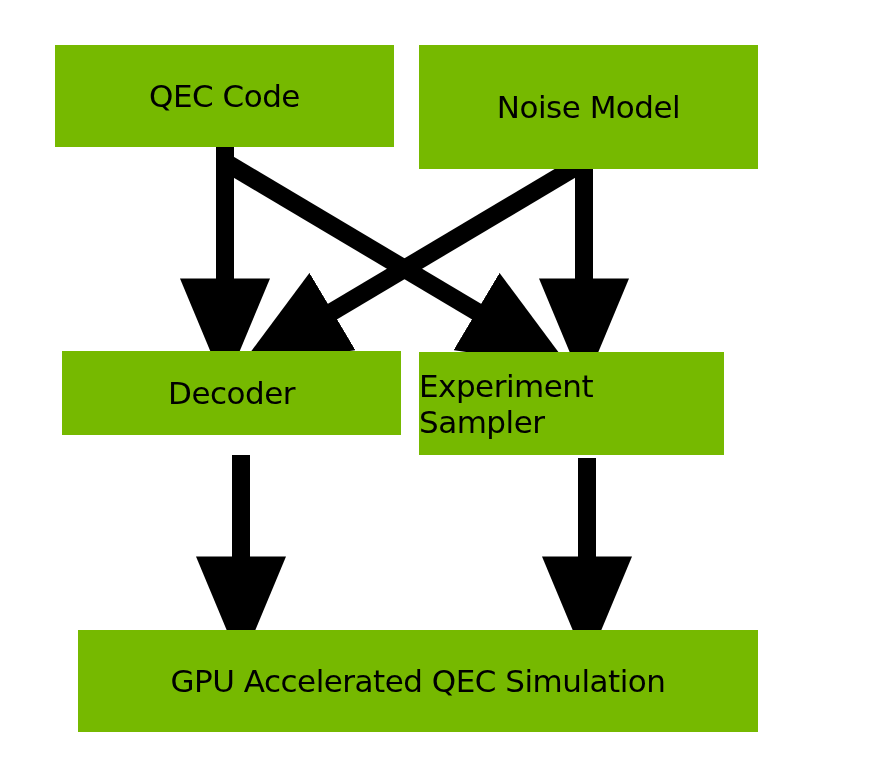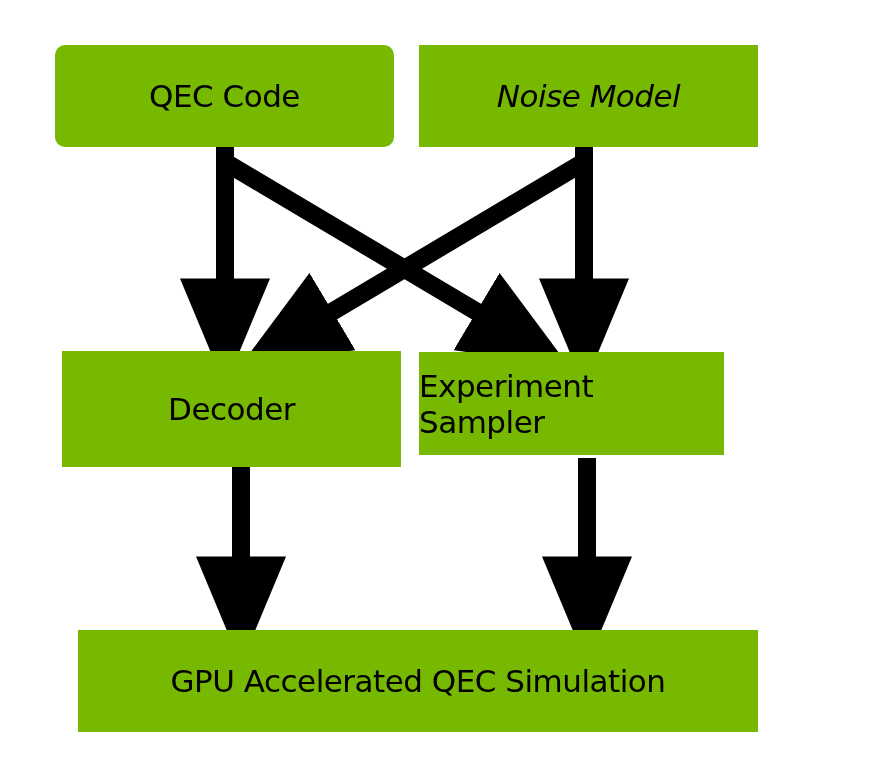--- a/index.html
+++ b/index.html
@@ -7,23 +7,23 @@
     .box {
       position: absolute;
       background: #76b900;
       display: flex; align-items: center; justify-content: center;
       color: #000000;
       font-family: "DejaVu Sans", sans-serif;
       font-size: 31px;
       letter-spacing: -0.5px;
       box-sizing: border-box;
     }
-    #b-qec   { left: 55px;  top: 45px;  width: 339px; height: 102px; border-radius: 10px; }
-    #b-noise { left: 419px; top: 45px;  width: 339px; height: 102px; font-style: italic; }
-    #b-dec   { left: 62px;  top: 351px; width: 339px; height: 116px; }
+    #b-qec   { left: 55px;  top: 45px;  width: 339px; height: 102px; }
+    #b-noise { left: 419px; top: 45px;  width: 339px; height: 124px; }
+    #b-dec   { left: 62px;  top: 351px; width: 339px; height: 84px; }
     #b-exp   { left: 419px; top: 352px; width: 305px; height: 103px; }
     #b-gpu   { left: 78px;  top: 630px; width: 680px; height: 102px; text-align: right; }
     svg#arrows { position: absolute; left: 0; top: 0; }
   </style>
 </head>
 <body>
 
 <svg id="arrows" width="876" height="778">
   <defs>
     <marker id="ah" markerWidth="6" markerHeight="5" refX="3.2" refY="2.5" orient="auto" markerUnits="strokeWidth">

